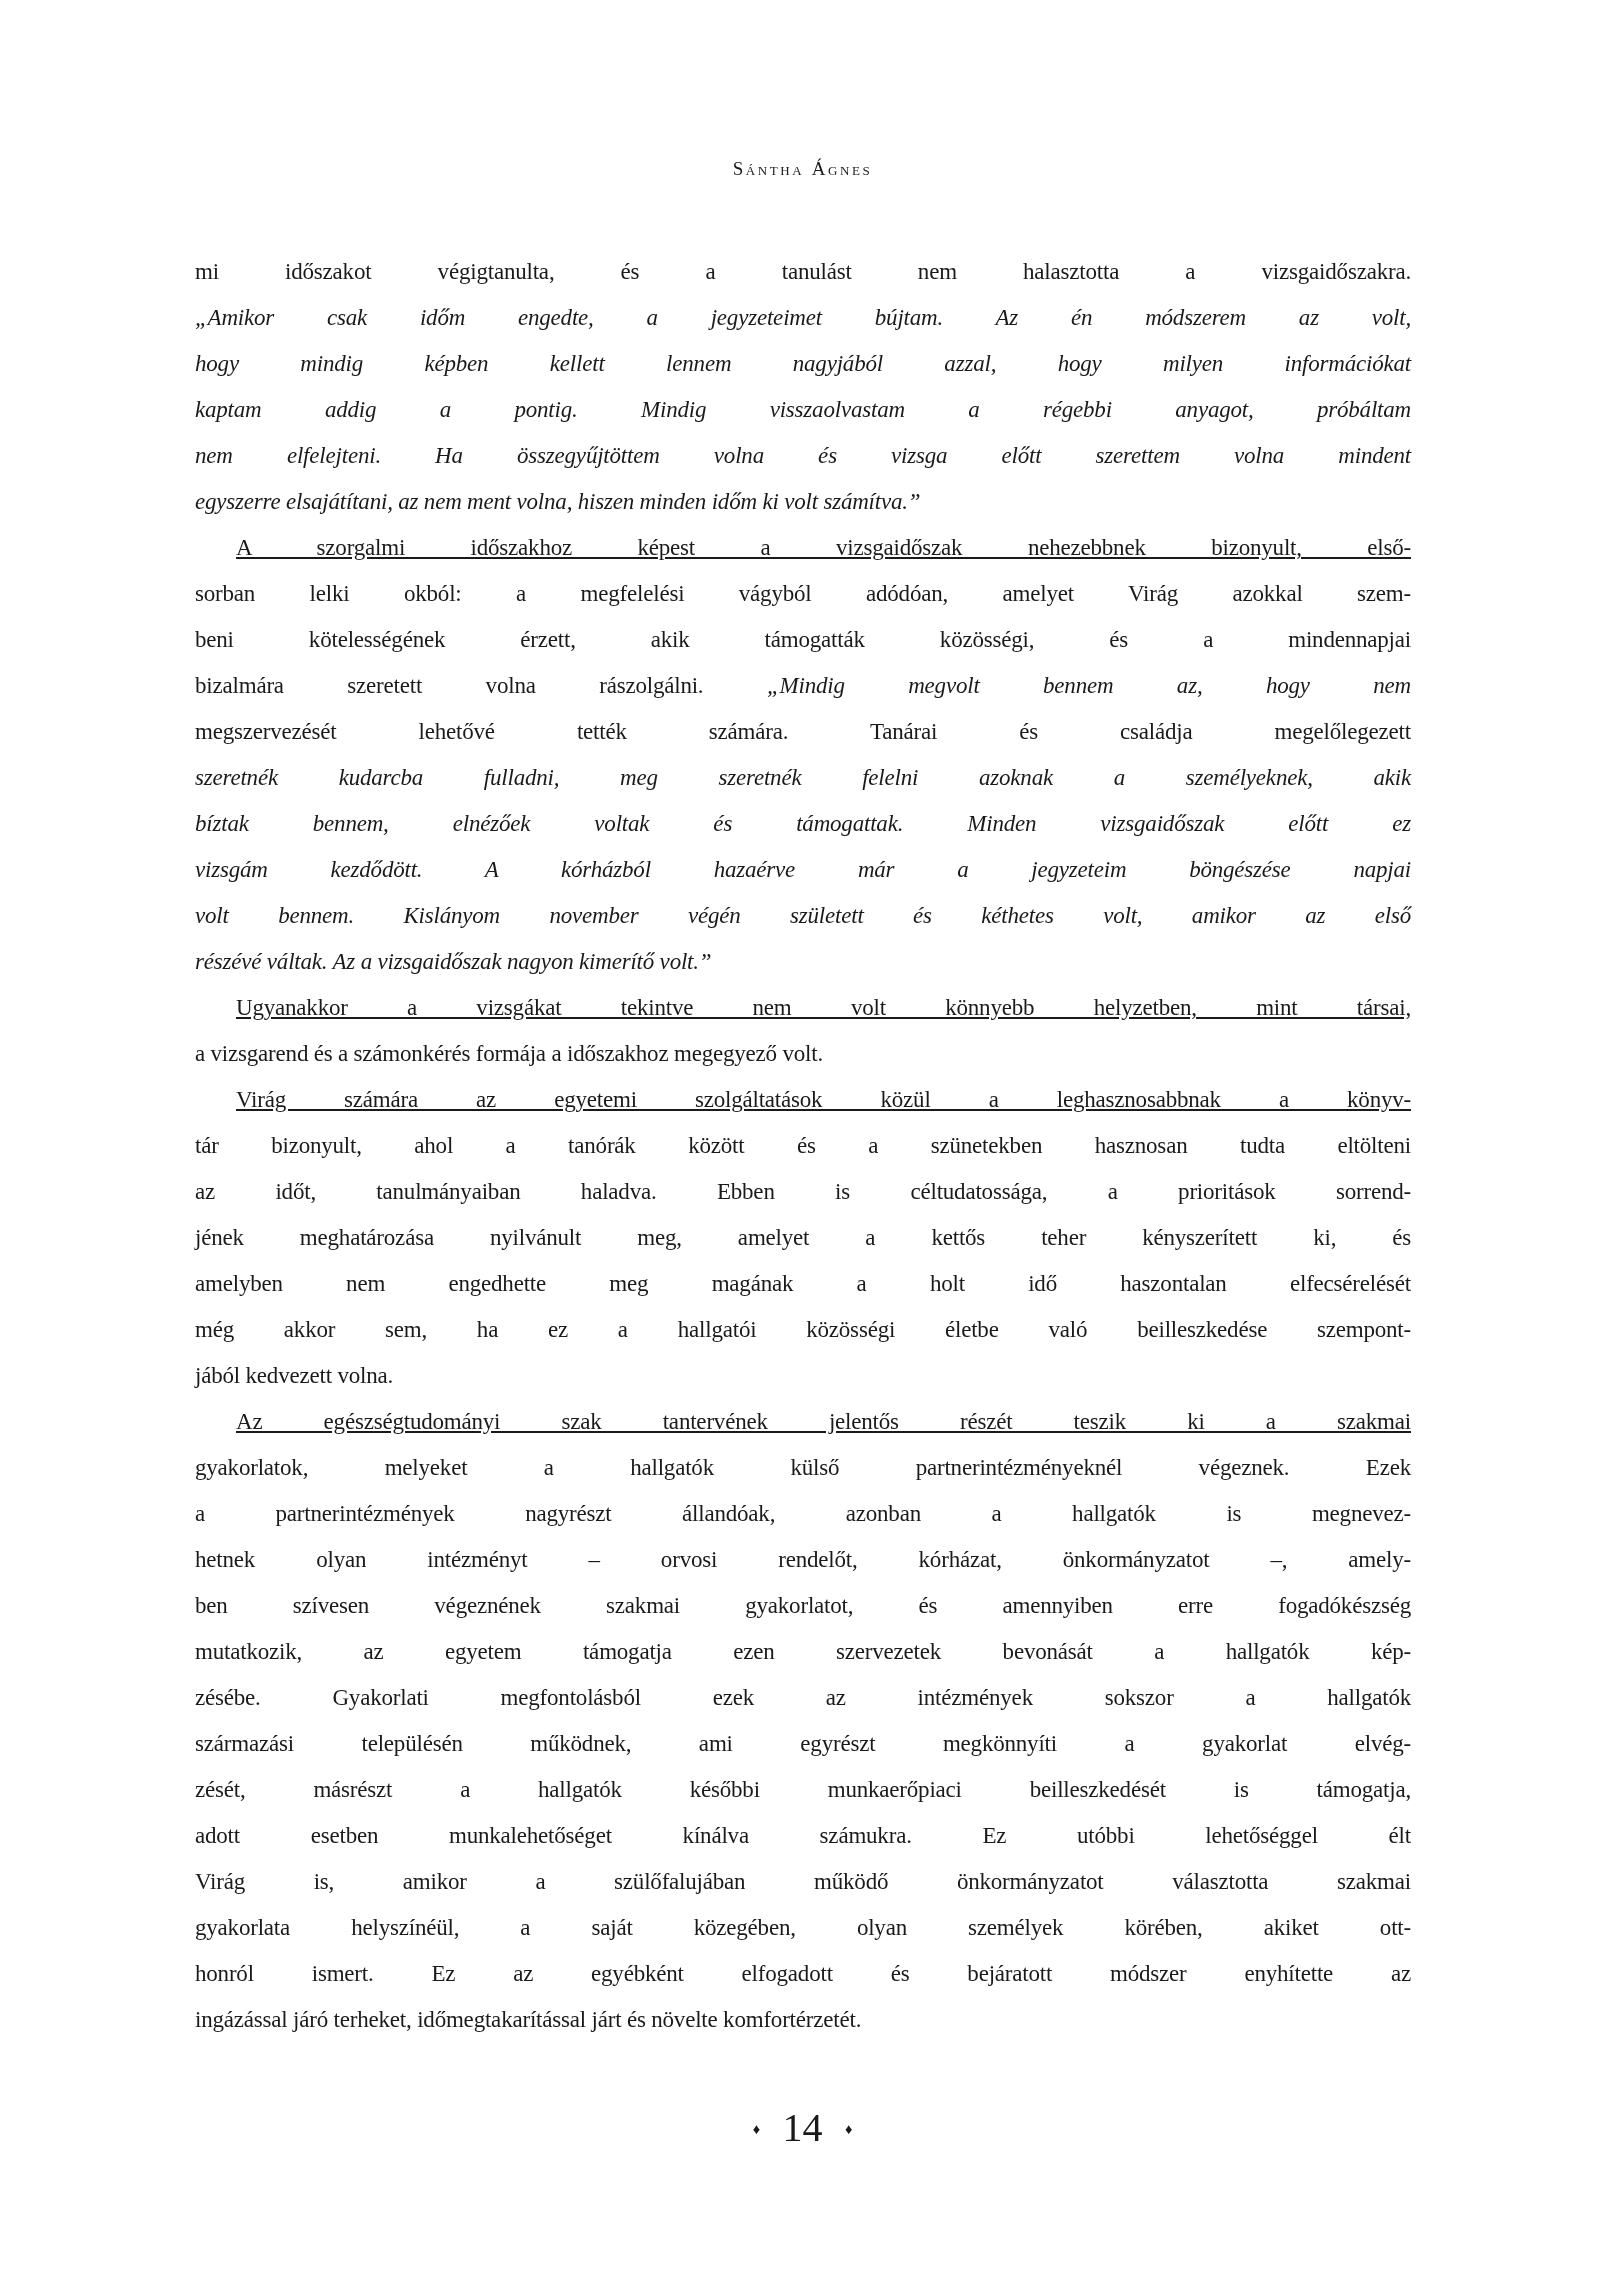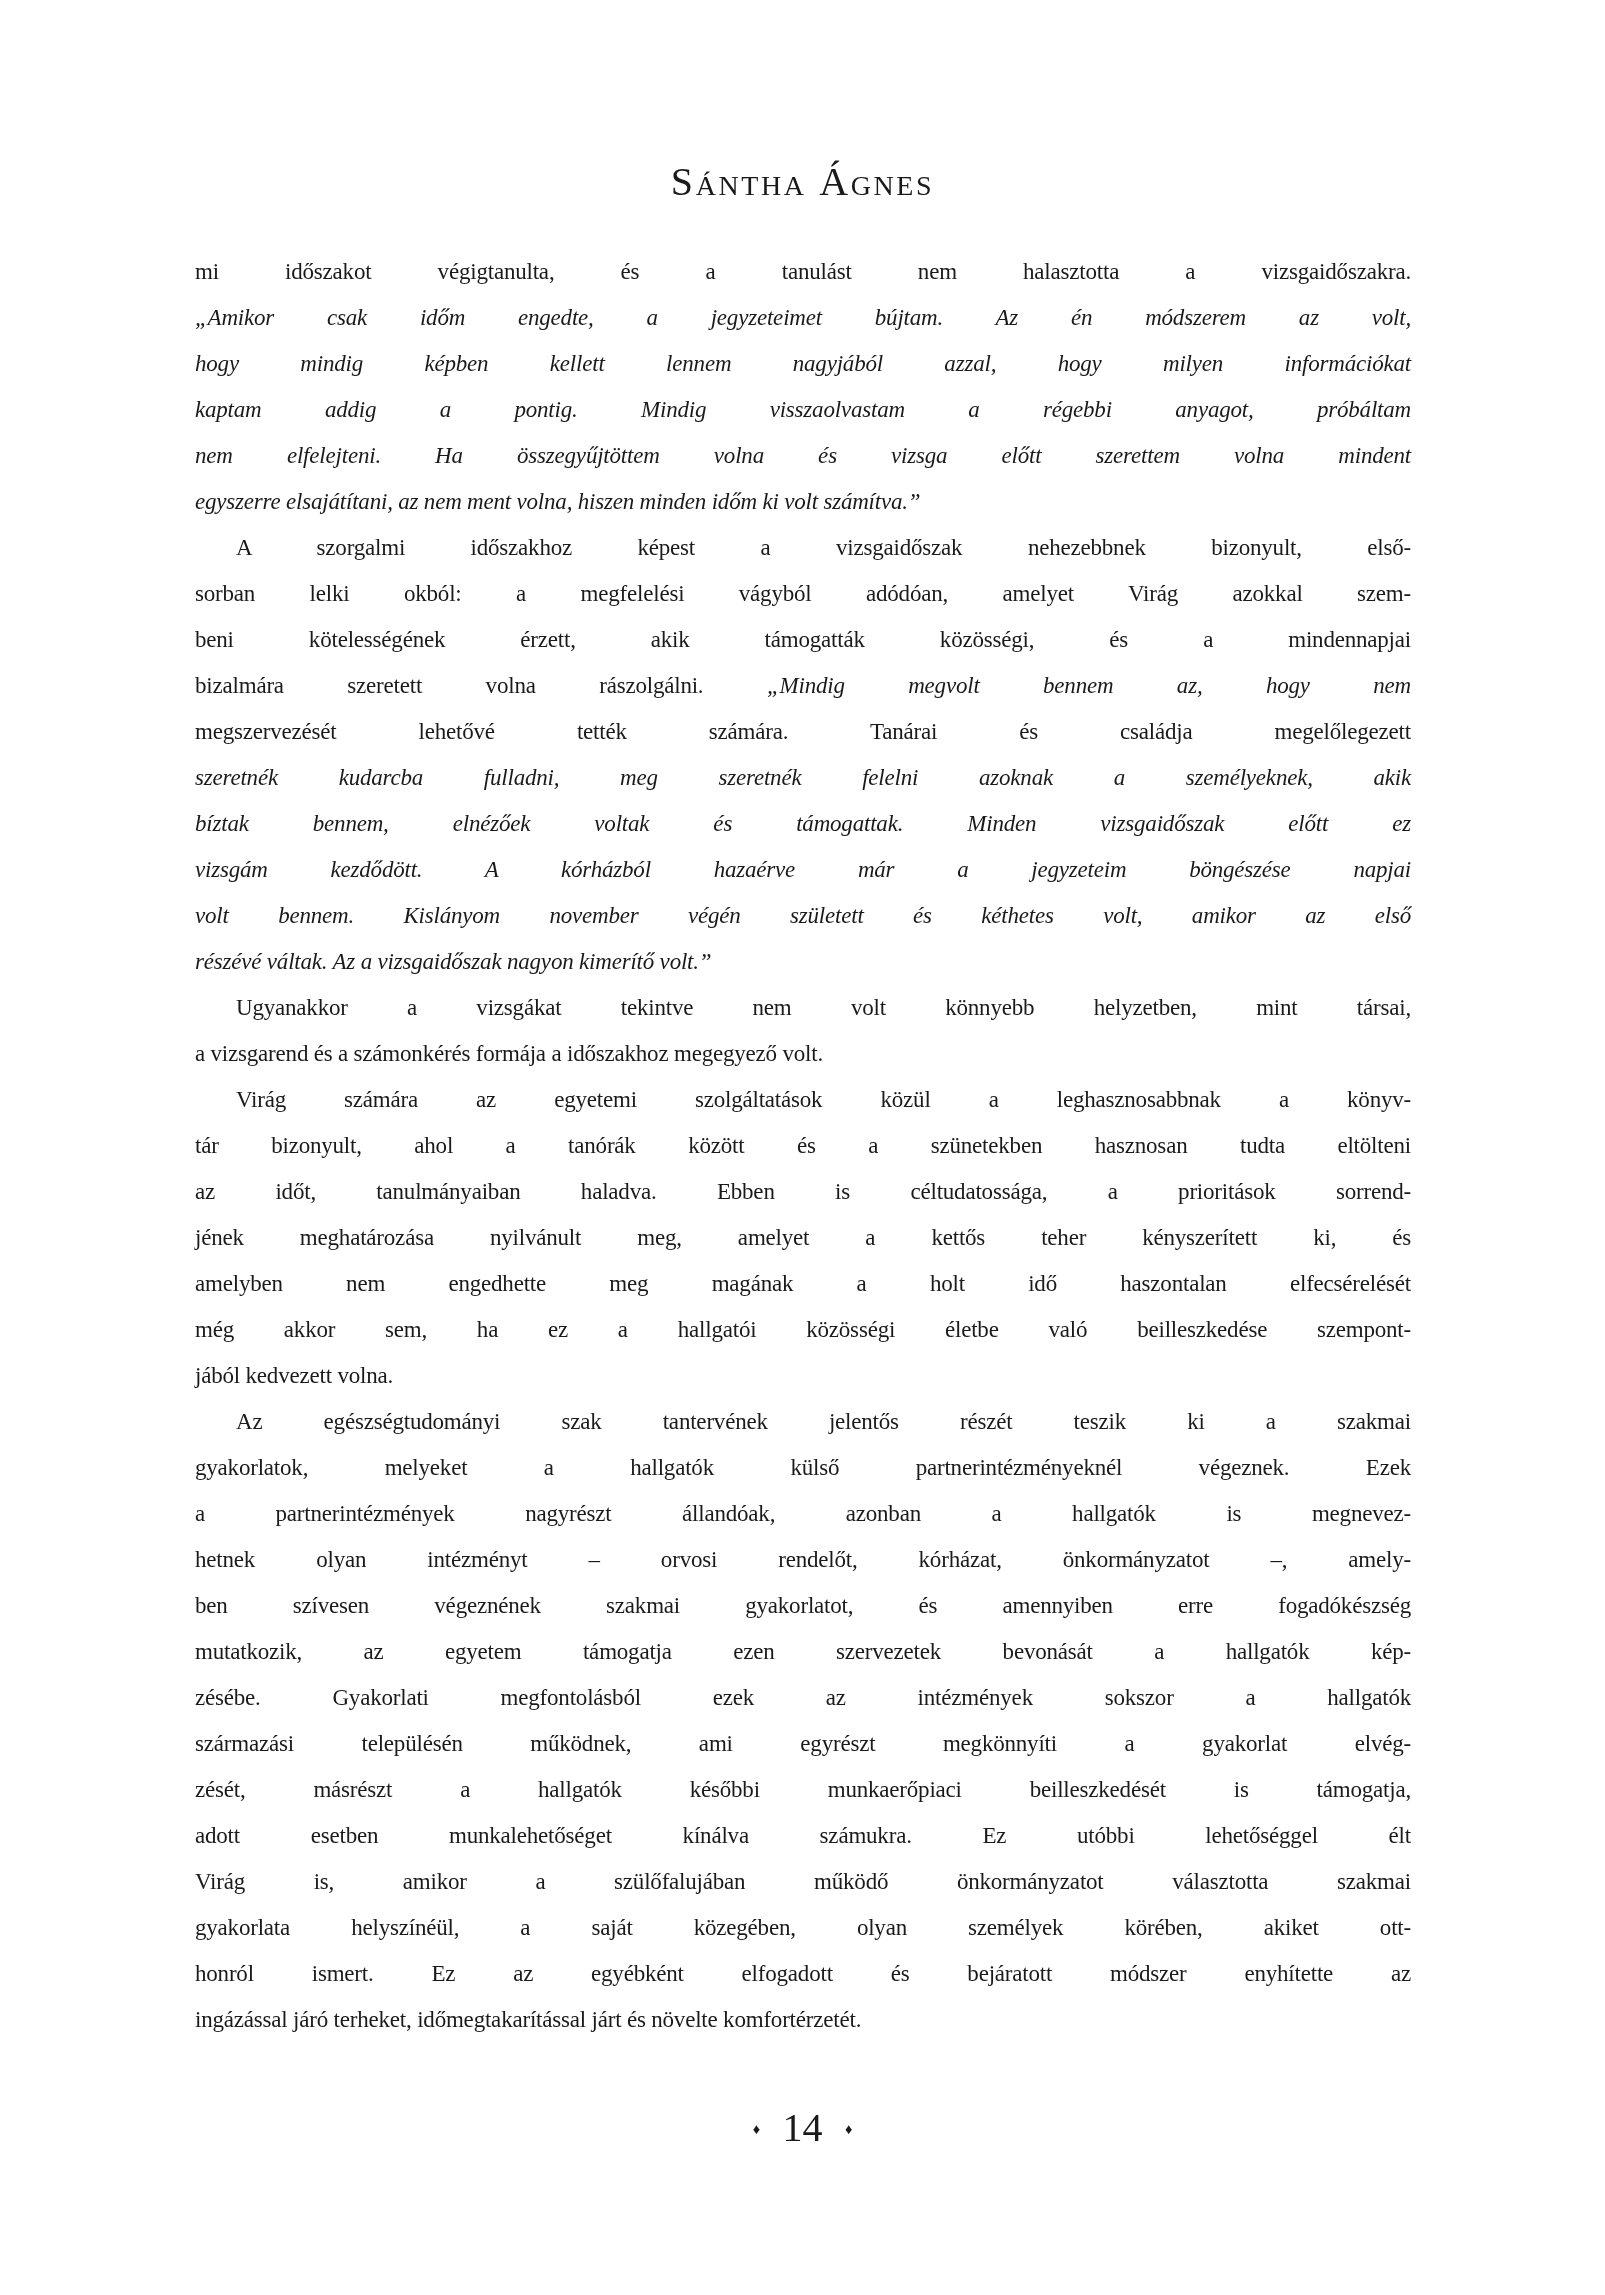--- a/index.html
+++ b/index.html
@@ -16,40 +16,40 @@
     color: #1a1a1a;
     overflow: hidden;
   }
   .running-header {
     position: absolute;
     top: 158px;
     left: 0;
     width: 100%;
     text-align: center;
     font-variant: small-caps;
-    font-size: 40px;
+    font-size: 19px;
     letter-spacing: 2.6px;
   }
   .text-block {
     position: absolute;
     left: 195px;
     top: 249px;
     width: 1216px;
     font-size: 23px;
     line-height: 46px;
     letter-spacing: -0.2px;
   }
   .paragraph { margin: 0; }
   .line {
     text-align: justify;
     text-align-last: justify;
     white-space: normal;
   }
   .line.last { text-align-last: left; }
-  .line.indent { text-indent: 41px; }
+  .line.indent { text-indent: 41px; text-decoration: underline; }
   .it { font-style: italic; }
   .rm { font-style: normal; }
   .footer {
     position: absolute;
     top: 2108px;
     left: 0;
     width: 100%;
     display: flex;
     justify-content: center;
     align-items: center;

